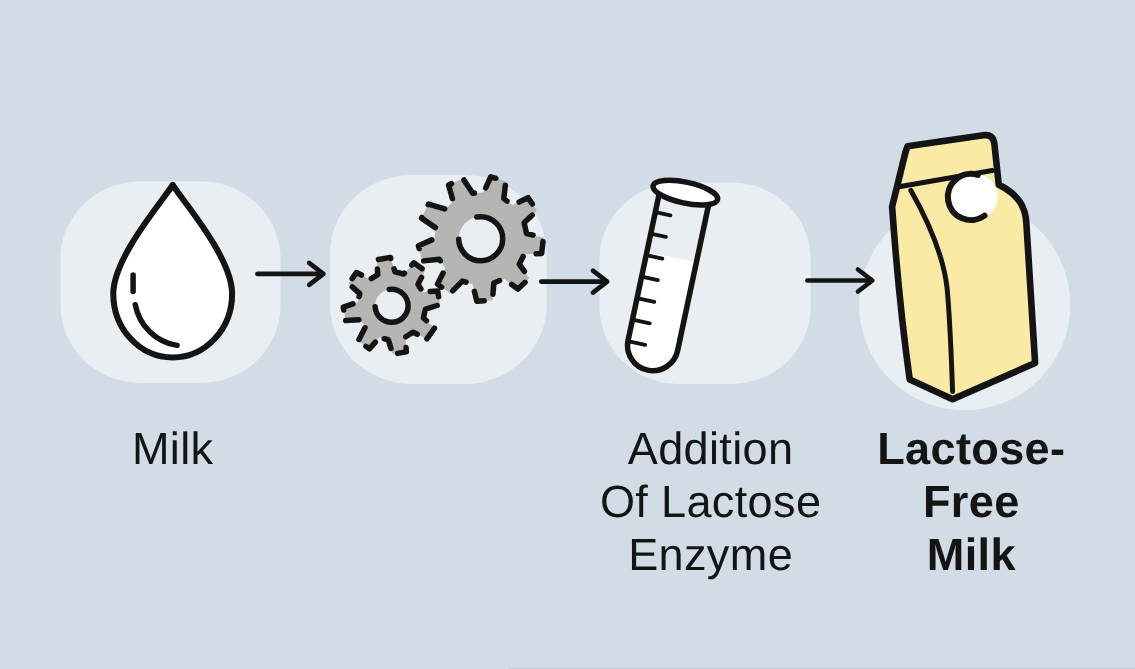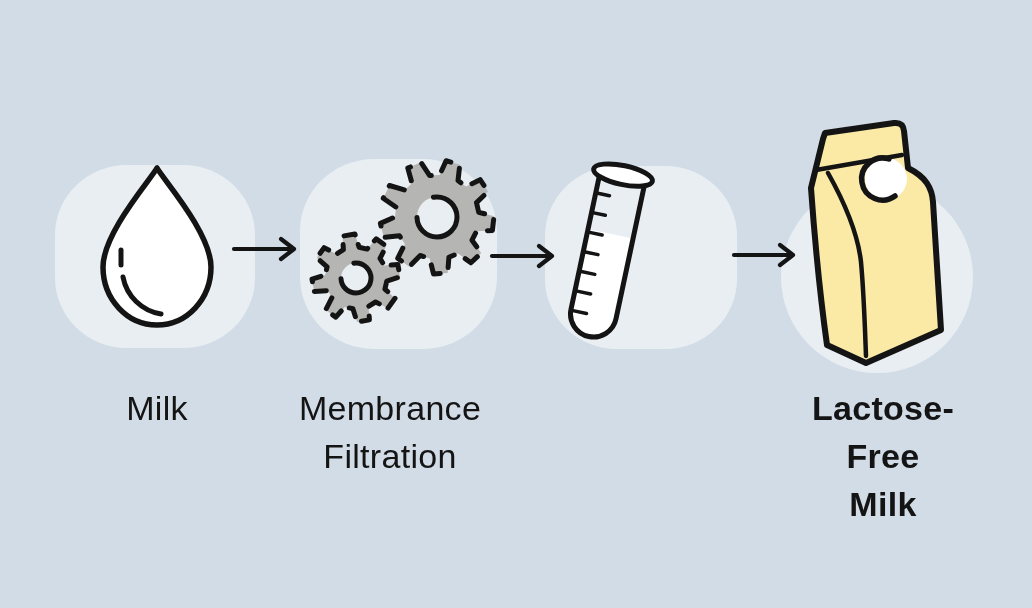--- a/index.html
+++ b/index.html
@@ -14,21 +14,21 @@
   .bubble{fill:var(--bubble,#e9eef3);}
   .ink-line{stroke:var(--ink,#141414);fill:none;}
   .white-fill{fill:var(--white,#ffffff);}
   .gear-fill{fill:var(--gear-gray,#b5b5b3);}
   .carton-fill{fill:var(--carton-yellow,#fbe9a6);}
   .step-label{
     position:absolute;
     top:384px;
     transform:translateX(-50%);
     text-align:center;
-    font-size:34px;
+    font-size:41px;
     line-height:48px;
     letter-spacing:.3px;
     color:var(--ink,#141414);
     white-space:pre-line;
   }
   .label-1{left:157px;}
   .label-2{left:390px;}
   .label-3{left:646px;}
   .label-4{left:883px;font-weight:bold;}
 </style>
@@ -85,17 +85,18 @@
                C820,295 814,230 811,188
                L823,139 Z"></path>
       <path class="ink-line" stroke-width="4.5" stroke-linecap="round" d="M816,170 L902,155"></path>
       <path class="ink-line" stroke-width="4.5" stroke-linecap="round" d="M828,173 C846,205 858,235 861,262 C864,295 865,330 866,356"></path>
       <circle class="white-fill" cx="886" cy="179" r="21"></circle>
       <path class="ink-line" stroke-width="5.5" stroke-linecap="round" d="M889,159 A21,21 0 1 0 895,196"></path>
     </g>
   </svg>
 
   <div class="step-label label-1">Milk</div>
-  <div class="step-label label-2">Membrance
-Filtration</div>
+  <div class="step-label label-3">Addition
+Of Lactose
+Enzyme</div>
   <div class="step-label label-4">Lactose-Free
 Milk</div>
 </div>
 
 </body></html>

